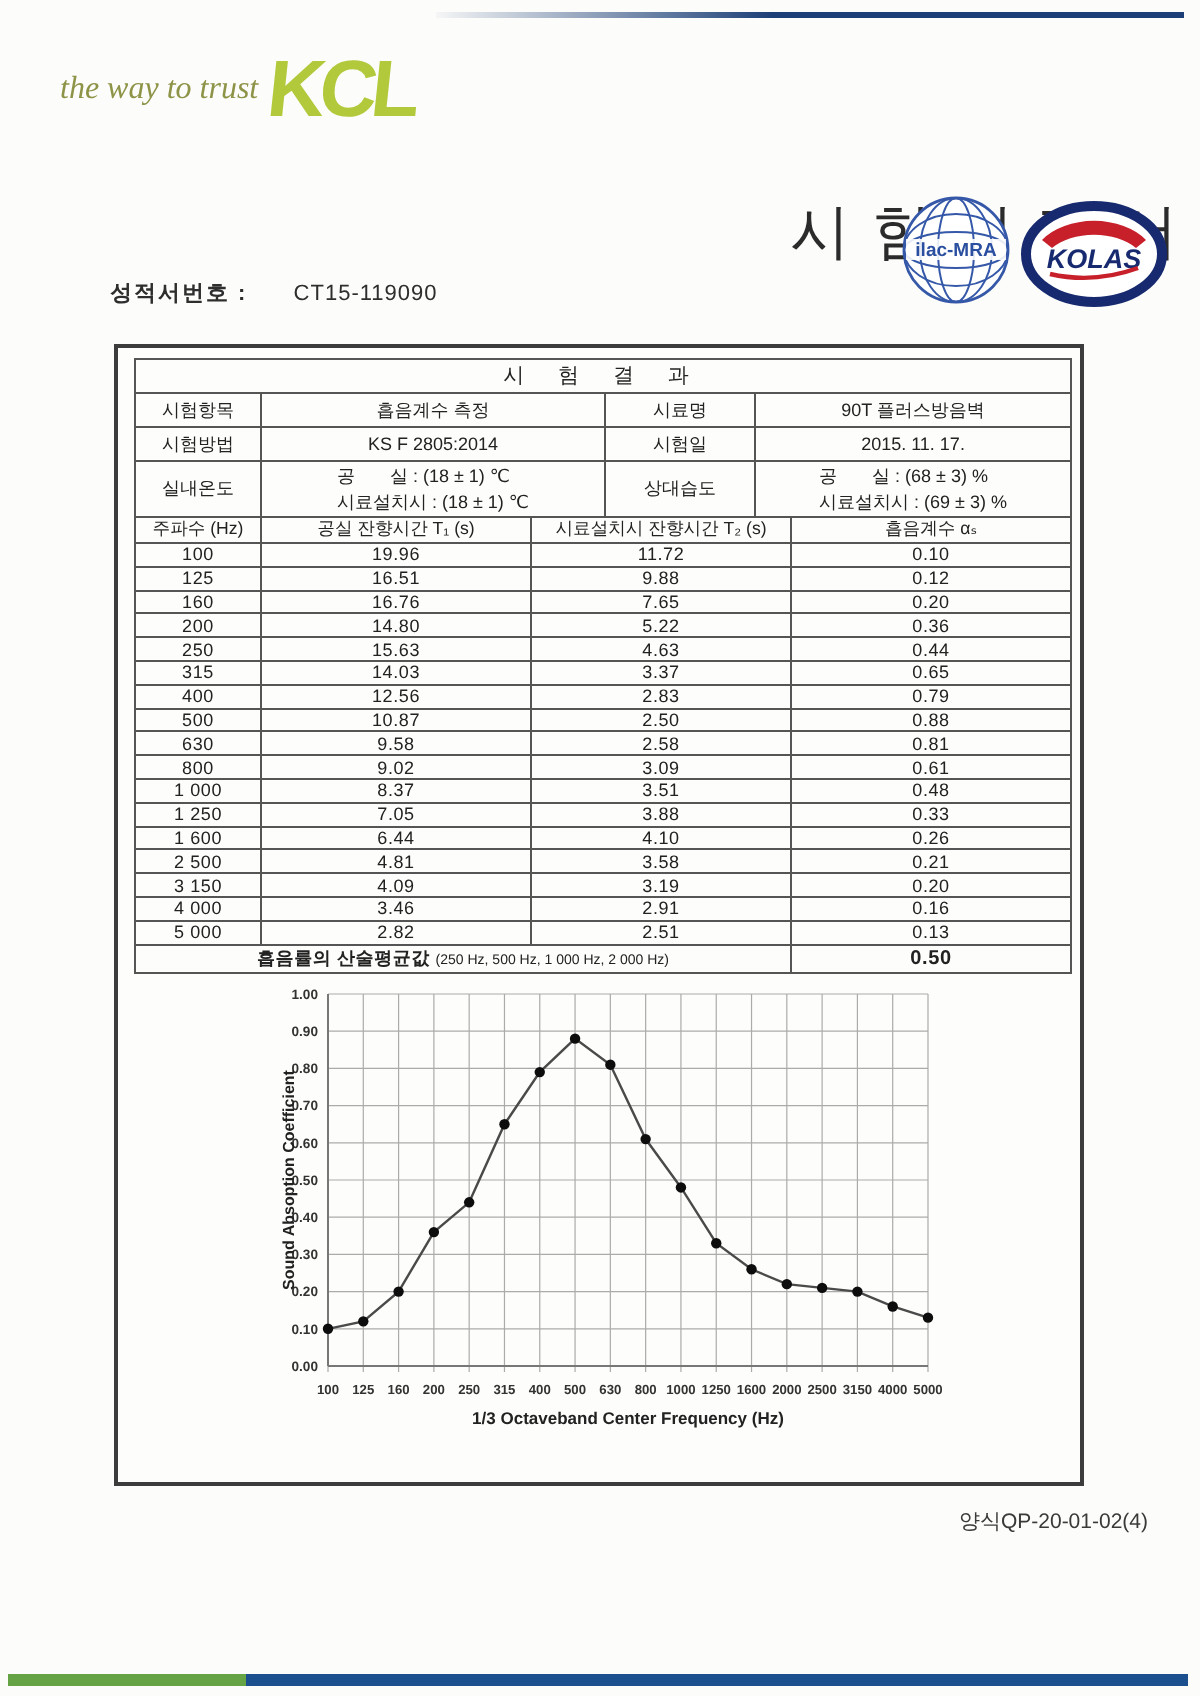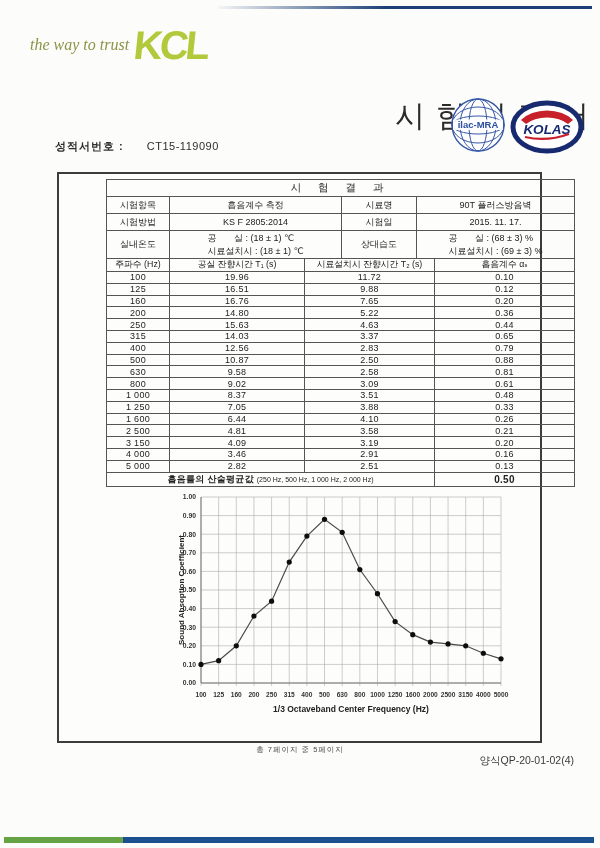--- a/index.html
+++ b/index.html
@@ -21,21 +21,21 @@
   .doc-title{position:absolute;top:96px;left:0;width:100%;text-align:right;
              font-size:30px;letter-spacing:11px;color:#2b2b2b;font-weight:500;}
   .report-no{position:absolute;left:55px;top:139px;font-size:11px;}
   .report-no .lbl{font-weight:bold;letter-spacing:1px;}
   .report-no .val{margin-left:20px;letter-spacing:.5px;}
 
   .cert-logos{position:absolute;right:16px;top:96px;display:flex;align-items:flex-end;gap:3px;}
 
   
   .main-box{position:absolute;left:57px;top:172px;width:485px;height:571px;
-            border:2px solid #3c3c3c;background:#fdfdfb;box-sizing:border-box;padding-left:39px;}
+            border:2px solid #3c3c3c;background:#fdfdfb;box-sizing:border-box;}
   .tablewrap{margin:5px 0 0 8px;}
   table{border-collapse:collapse;width:468px;table-layout:fixed;}
   td{border:1px solid #555;font-size:9px;padding:0 1px;text-align:center;color:#222;
      overflow:hidden;white-space:nowrap;}
   .section-title-cell{font-size:10.5px;letter-spacing:7px;height:16px;font-weight:500;}
   .info-table td{height:16px;}
   .info-table tr.tall td{height:27px;}
   .two-line{display:inline-block;text-align:left;white-space:pre;line-height:1.35;}
   .data-table td{height:10.8px;letter-spacing:.3px;}
   .data-table tr.hdr td{font-size:8.8px;letter-spacing:0;}
@@ -326,21 +326,20 @@
           <circle cx="342.05882352941177" cy="154.94" r="2.6" fill="#0d0d0d"></circle>
           <circle cx="359.7058823529412" cy="156.8" r="2.6" fill="#0d0d0d"></circle>
           <circle cx="377.3529411764706" cy="164.23999999999998" r="2.6" fill="#0d0d0d"></circle>
           <circle cx="395" cy="169.82" r="2.6" fill="#0d0d0d"></circle>
           <text x="78" y="101" text-anchor="middle" font-size="8" font-weight="bold" fill="#222" font-family="Liberation Sans, sans-serif" transform="rotate(-90 78 101)">Sound Absoption Coefficient</text>
           <text x="245" y="223" text-anchor="middle" font-size="8.5" font-weight="bold" fill="#222" font-family="Liberation Sans, sans-serif">1/3 Octaveband Center Frequency (Hz)</text>
         </svg>
     </div>
   </div>
 
-  <div class="page-info">총 7페이지 중 5페이지</div>
   <div class="form-no">양식QP-20-01-02(4)</div>
 
   <div class="bottombar">
     <div class="g" style="background: rgb(102, 163, 68);"></div>
     <div class="b" style="background: rgb(28, 79, 141);"></div>
   </div>
 
 </div>
 
 </body></html>

